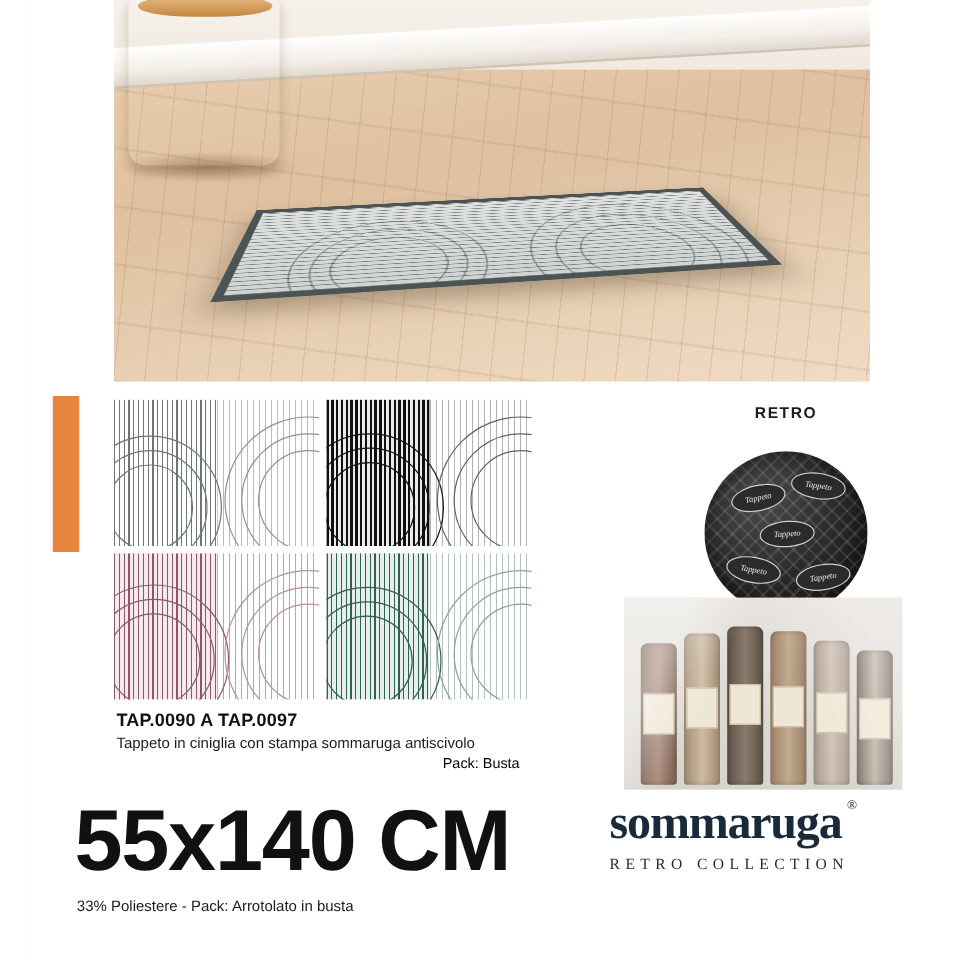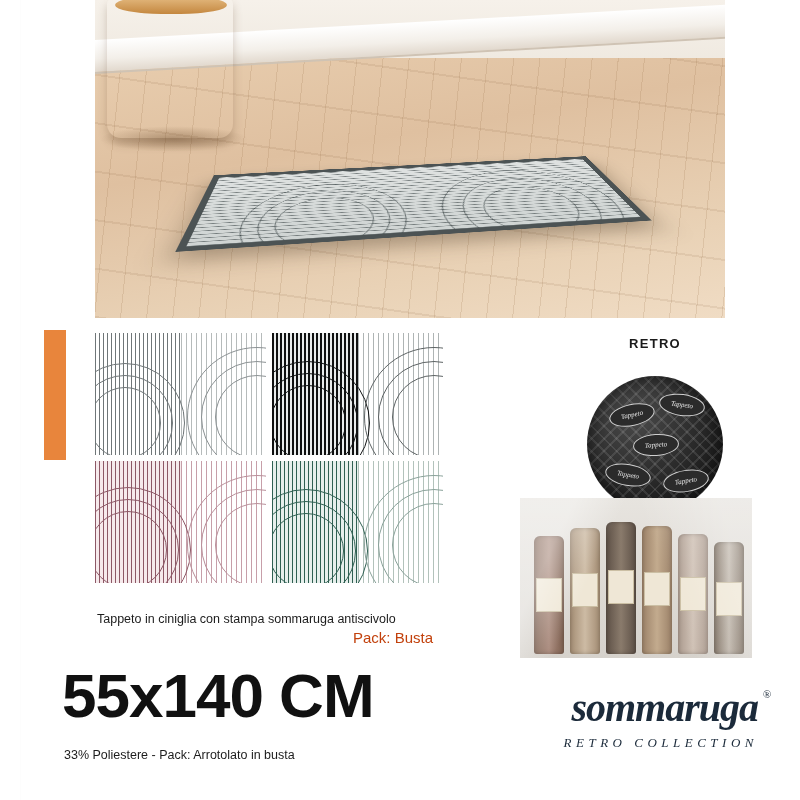--- a/index.html
+++ b/index.html
@@ -173,34 +173,34 @@
   .code-line {
     position:absolute; left:97px; top:592px;
     font-size:15px; font-weight:700; color:#111; letter-spacing:.2px;
   }
   .desc-line {
     position:absolute; left:97px; top:612px;
     font-size:12.5px; color:#1c1c1c;
   }
   .pack-line {
     position:absolute; left:97px; top:629px; width:336px;
-    text-align:right; font-size:15px; color:#c2410c;
+    text-align:right; font-size:12px; color:#000000;
   }
   .size {
     position:absolute; left:62px; top:660px;
-    font-size:62px; font-weight:700; color:#111; letter-spacing:-1px;
+    font-size:72px; font-weight:700; color:#111; letter-spacing:-1px;
   }
   .footnote {
     position:absolute; left:64px; top:748px;
     font-size:12.5px; color:#1c1c1c;
   }
 
   
   .brand {
-    position:absolute; left:508px; top:684px; width:250px; text-align:right;font-style:italic;
+    position:absolute; left:508px; top:661px; width:250px; text-align:left;
   }
   .brand-name {
     font-family:"Liberation Serif", serif;
     font-size:40px; font-weight:700; color:#1b2a3a; letter-spacing:-1px;
     position:relative; display:inline-block;
   }
   .brand-reg {
     position:absolute; right:-12px; top:4px; font-size:11px; font-weight:400;
   }
   .brand-sub {
@@ -328,20 +328,21 @@
       </div>
     <div class="roll" style="left:158px; height:120px; background:linear-gradient(90deg,#ab9a8e,#d0c2b6,#ab9a8e);">
         <div class="card"></div>
       </div>
     <div class="roll" style="left:194px; height:112px; background:linear-gradient(90deg,#7b6d5f,#a3948380,#7b6d5f);">
         <div class="card"></div>
       </div>
     <div class="pack-film"></div>
   </div>
 
+  <div class="code-line">TAP.0090 A TAP.0097</div>
   <div class="desc-line">Tappeto in ciniglia con stampa sommaruga antiscivolo</div>
   <div class="pack-line">Pack: Busta</div>
   <div class="size">55x140 CM</div>
   <div class="footnote">33% Poliestere - Pack: Arrotolato in busta</div>
 
   <div class="brand">
     <div class="brand-name">
       <span>sommaruga</span>
       <span class="brand-reg">®</span>
     </div>

